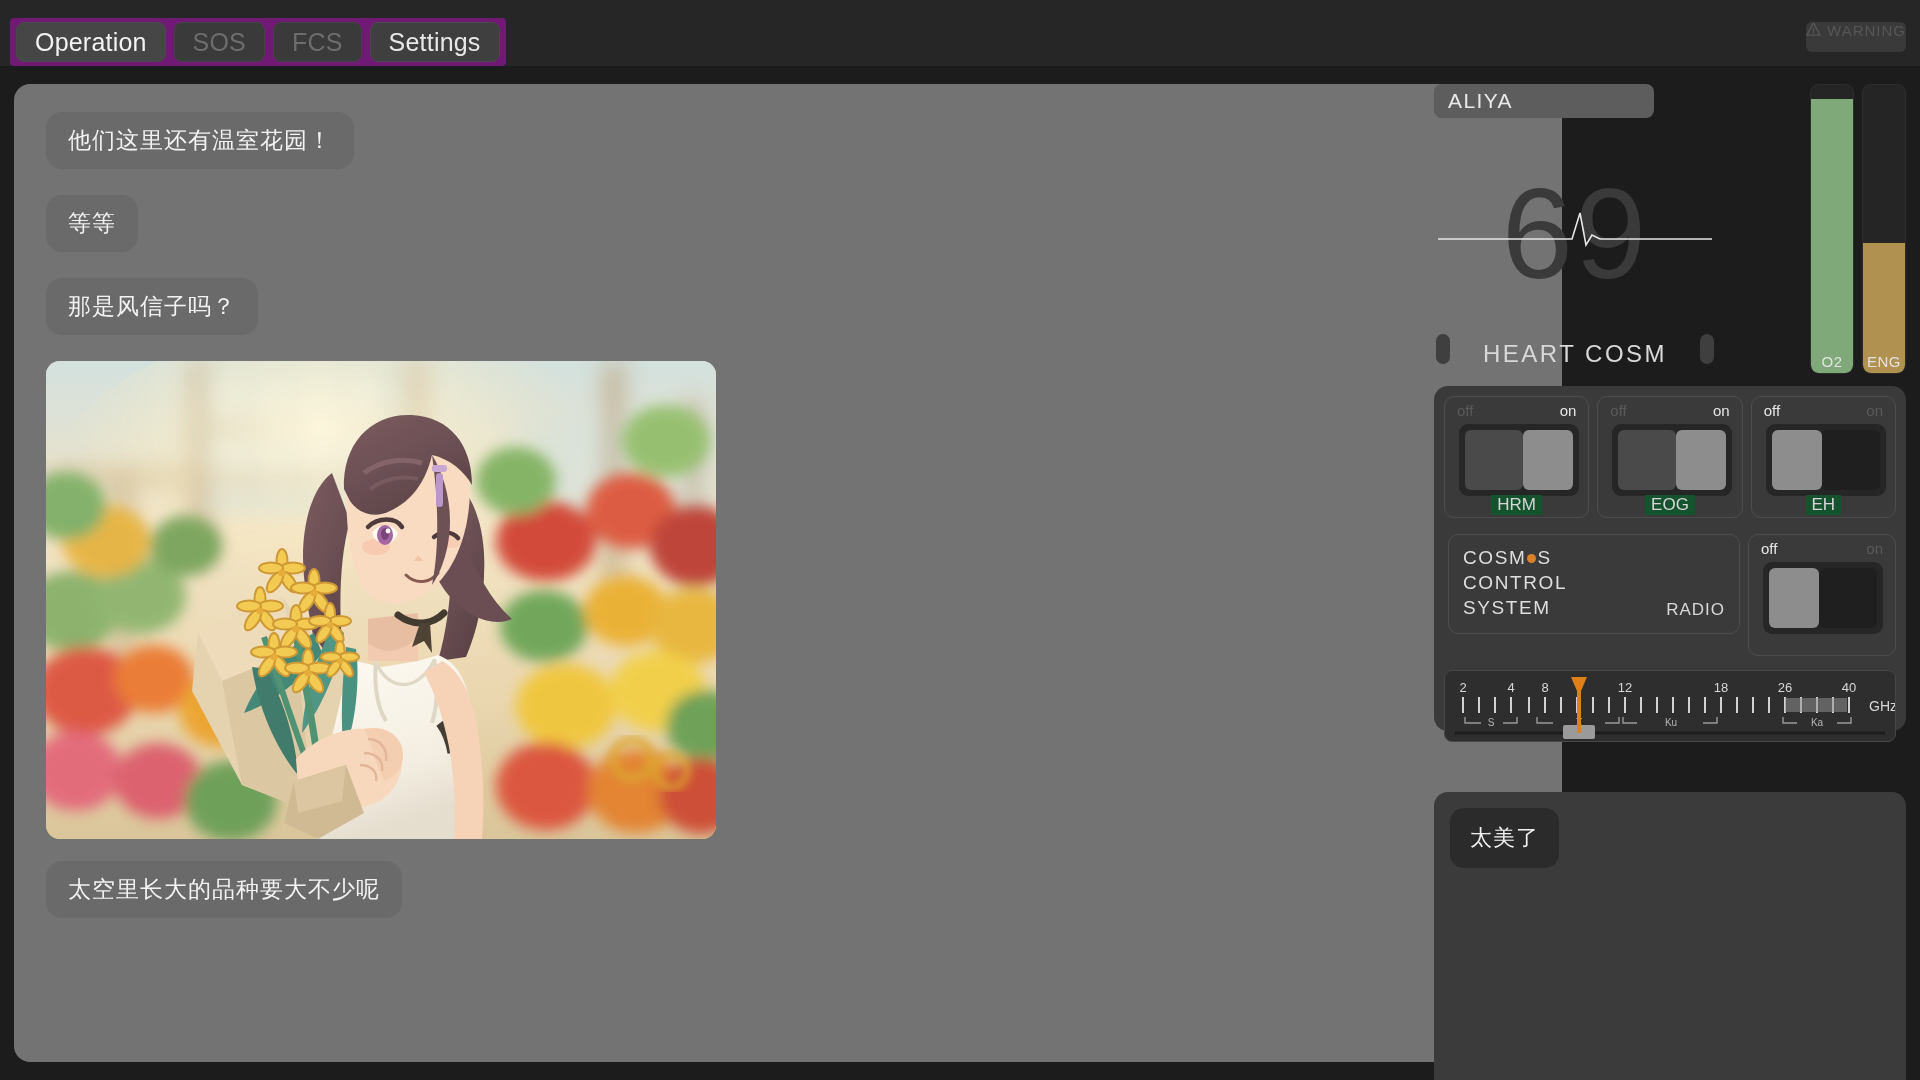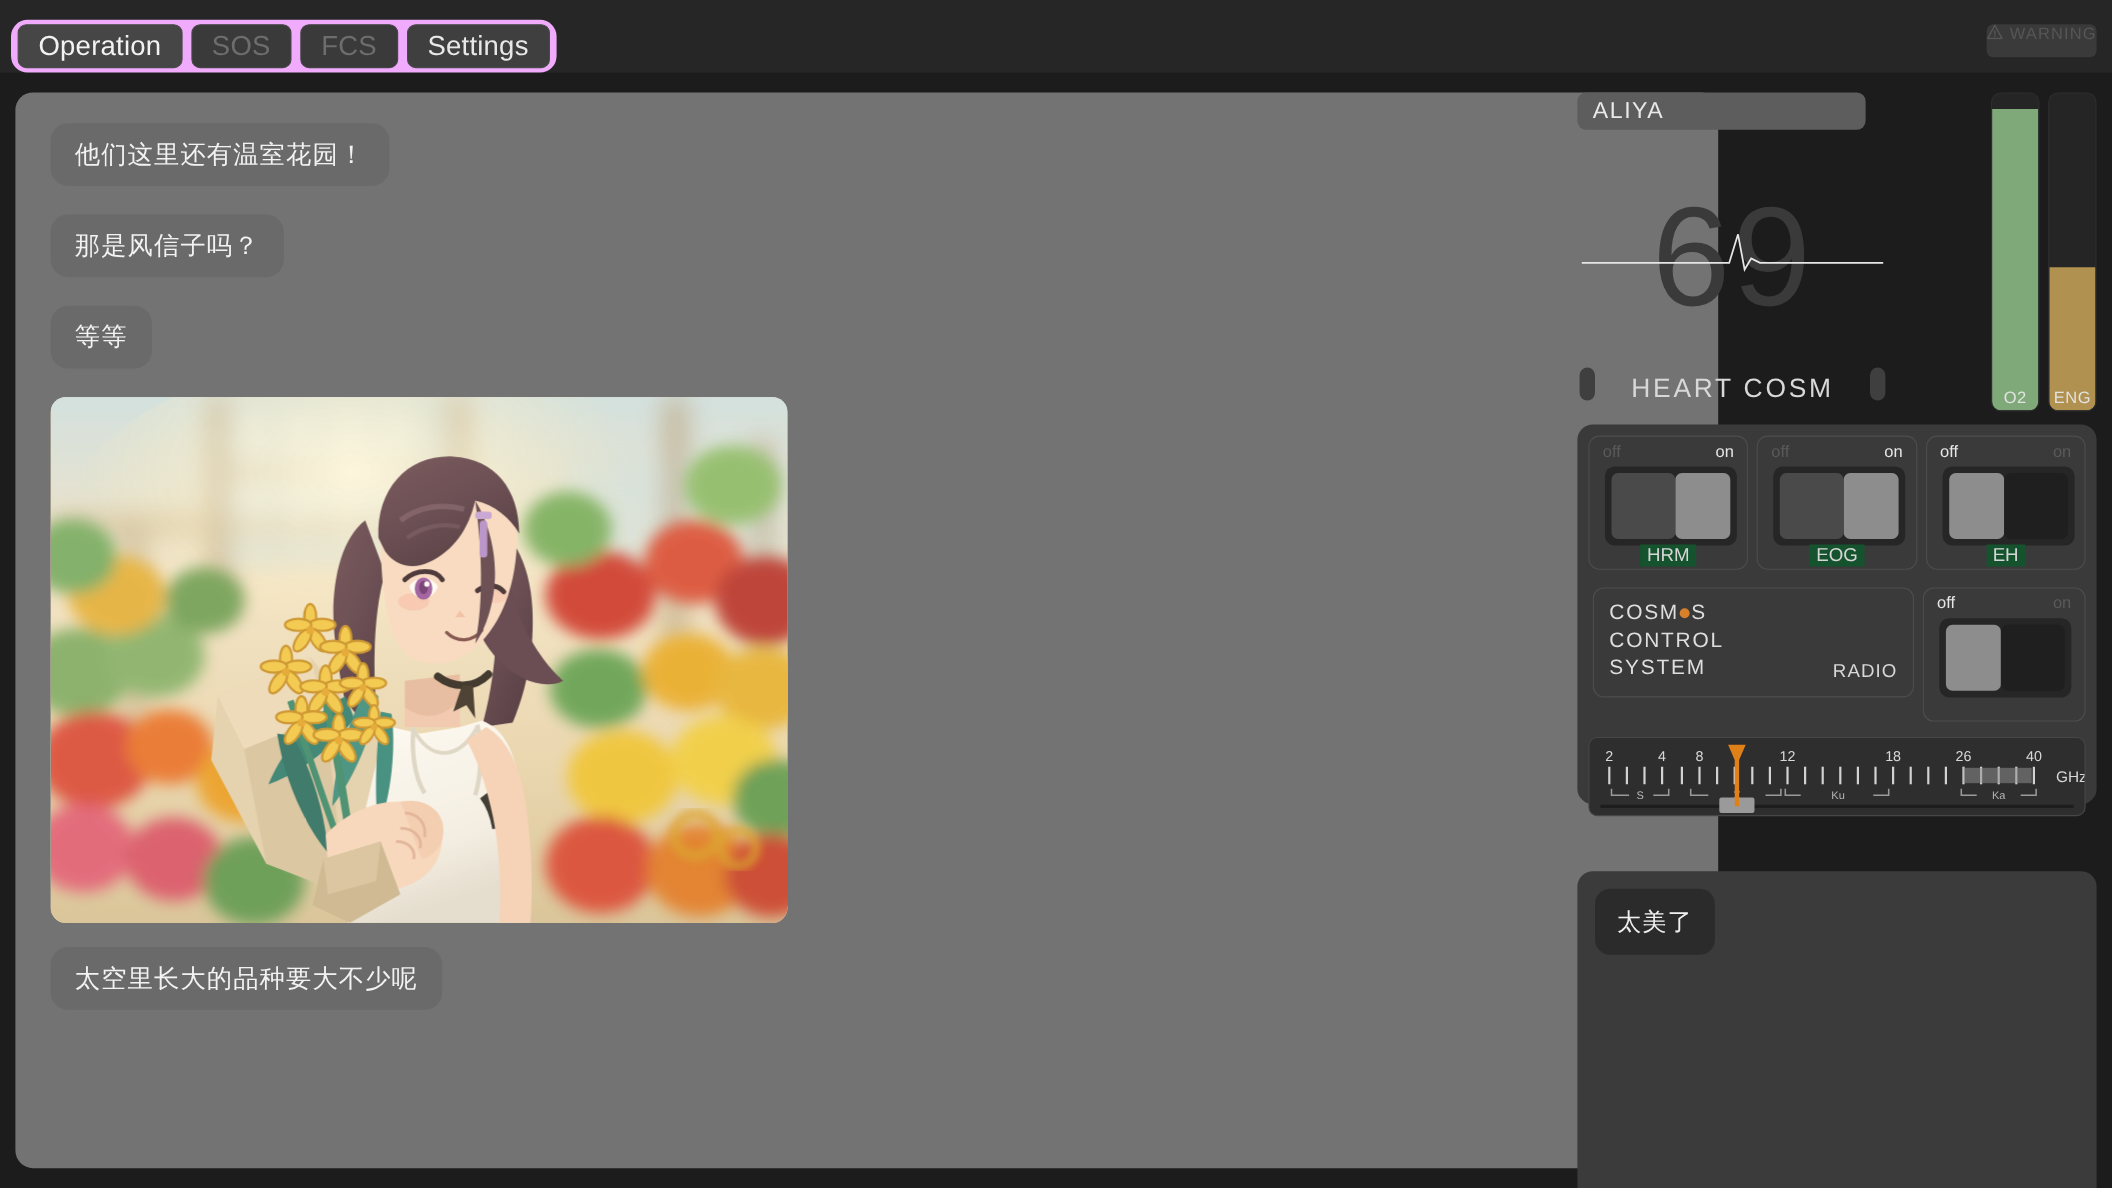--- a/index.html
+++ b/index.html
@@ -12,21 +12,21 @@
   #app { position: relative; width: 1920px; height: 1080px; background: #1c1c1c; }
 
   
   .topbar {
     position: absolute; left: 0; top: 0; width: 1920px; height: 66px;
     background: #262626;
   }
   .tabgroup {
     position: absolute; left: 10px; top: 18px;
     display: flex; align-items: center; gap: 8px;
-    background: #f0abfc; border-radius: 15px; padding: 4px 6px;
+    background: #701a75; border-radius: 4px; padding: 4px 6px;
     height: 48px;
   }
   .tab {
     height: 40px; padding: 0 18px;
     display: flex; align-items: center; justify-content: center;
     border-radius: 8px;
     background: #3f3f3f;
     color: #e8e8e8;
     font-size: 25px; letter-spacing: 0.2px;
     border: 1px solid #4a4a4a;
@@ -81,21 +81,21 @@
   
   .rightcol {
     position: absolute; left: 1434px; top: 84px;
     width: 472px;
   }
 
   
   .vitals { position: relative; height: 290px; }
   .nameplate {
     position: absolute; left: 0; top: 0;
-    width: 262px; height: 34px;
+    width: 220px; height: 34px;
     background: #5d5d5d; border-radius: 8px;
     display: flex; align-items: center;
     padding-left: 14px;
     color: #e9e9e9; font-size: 21px; letter-spacing: 1.4px;
   }
   .hrbox {
     position: absolute; left: 0; top: 0;
     width: 282px; height: 290px;
   }
   .hr-number {
@@ -258,24 +258,24 @@
     </div>
   </div>
 
   <div class="chatpanel">
     <div class="chatscroll">
 
       <div class="bubble-row">
         <div class="bubble">他们这里还有温室花园！</div>
       </div>
       <div class="bubble-row">
+        <div class="bubble">等等</div>
+      </div>
+      <div class="bubble-row">
         <div class="bubble">那是风信子吗？</div>
-      </div>
-      <div class="bubble-row">
-        <div class="bubble">等等</div>
       </div>
 
       <div class="photo-wrap">
         <svg viewBox="0 0 670 478" preserveAspectRatio="xMidYMid slice">
           <defs>
             <linearGradient id="bgsky" x1="0" y1="0" x2="0" y2="1">
               <stop offset="0%" stop-color="#cfe2e8"></stop>
               <stop offset="35%" stop-color="#f2e6cd"></stop>
               <stop offset="70%" stop-color="#e8d7b4"></stop>
               <stop offset="100%" stop-color="#d6c49c"></stop>

